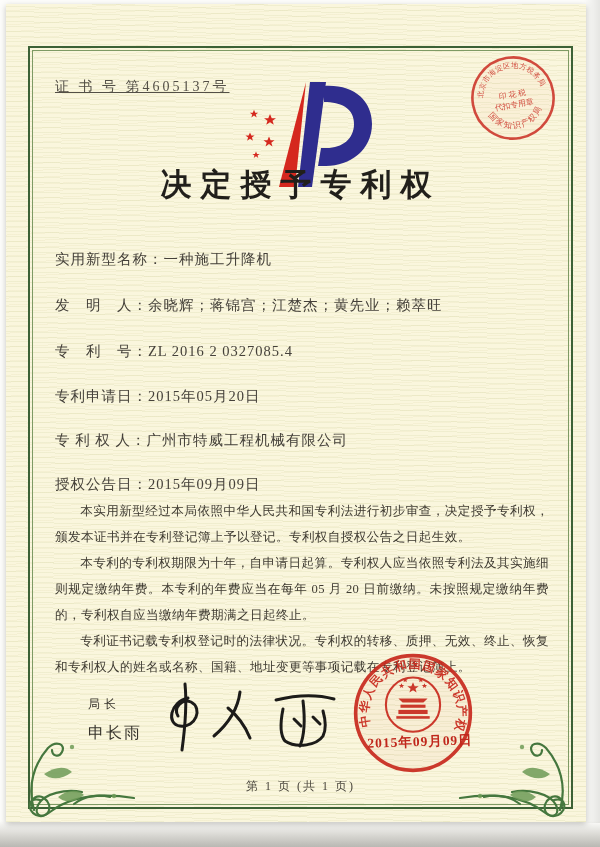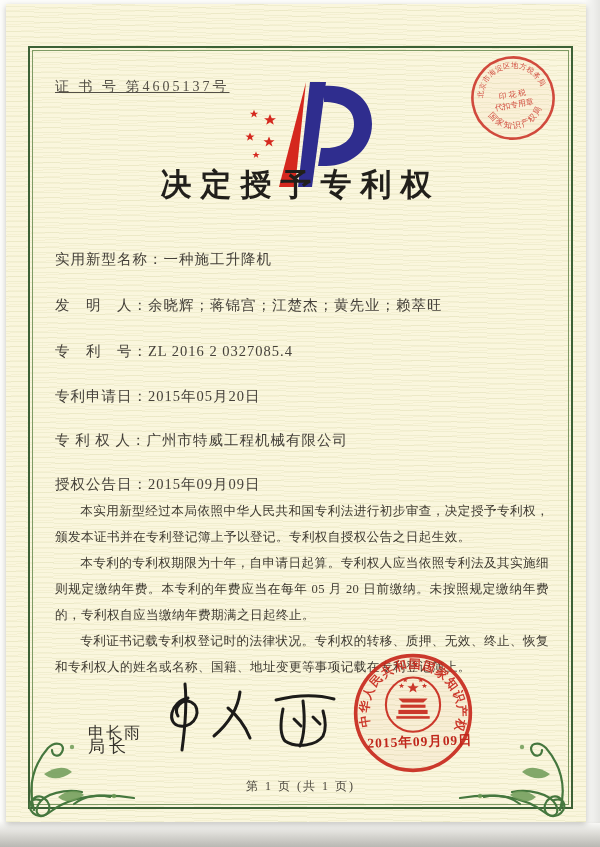--- a/index.html
+++ b/index.html
@@ -47,21 +47,21 @@
   .field-label{color:#45413a;}
   .field-value{color:#45413a;}
   .row-0{top:246px}.row-1{top:292px}.row-2{top:338px}
   .row-3{top:383px}.row-4{top:427px}.row-5{top:471px}
   .body-text{
     position:absolute;left:49px;top:494px;width:494px;
     font-size:12.6px;line-height:26px;color:#3e3a31;
     text-align:justify;letter-spacing:.4px;
   }
   .body-text p{margin:0;text-indent:2em;}
-  .sig-role{position:absolute;left:82px;top:731px;font-size:17px;color:#36332c;letter-spacing:4px;
+  .sig-role{position:absolute;left:82px;top:692px;font-size:12px;color:#36332c;letter-spacing:4px;
     font-family:"Liberation Sans","DejaVu Sans",sans-serif;}
   .sig-name{position:absolute;left:82px;top:719px;font-size:16px;color:#36332c;letter-spacing:2px;
     font-family:Liberation Sans, sans-serif;}
   .sig-autograph{position:absolute;left:150px;top:672px;width:200px;height:84px;}
   .footer-page{
     position:absolute;left:22px;right:13px;top:774px;text-align:center;
     font-size:12px;color:#4b473e;letter-spacing:2px;
   }
   .office-seal{position:absolute;left:334px;top:636px;width:146px;height:146px;opacity:.92;}
   .seal-date{

